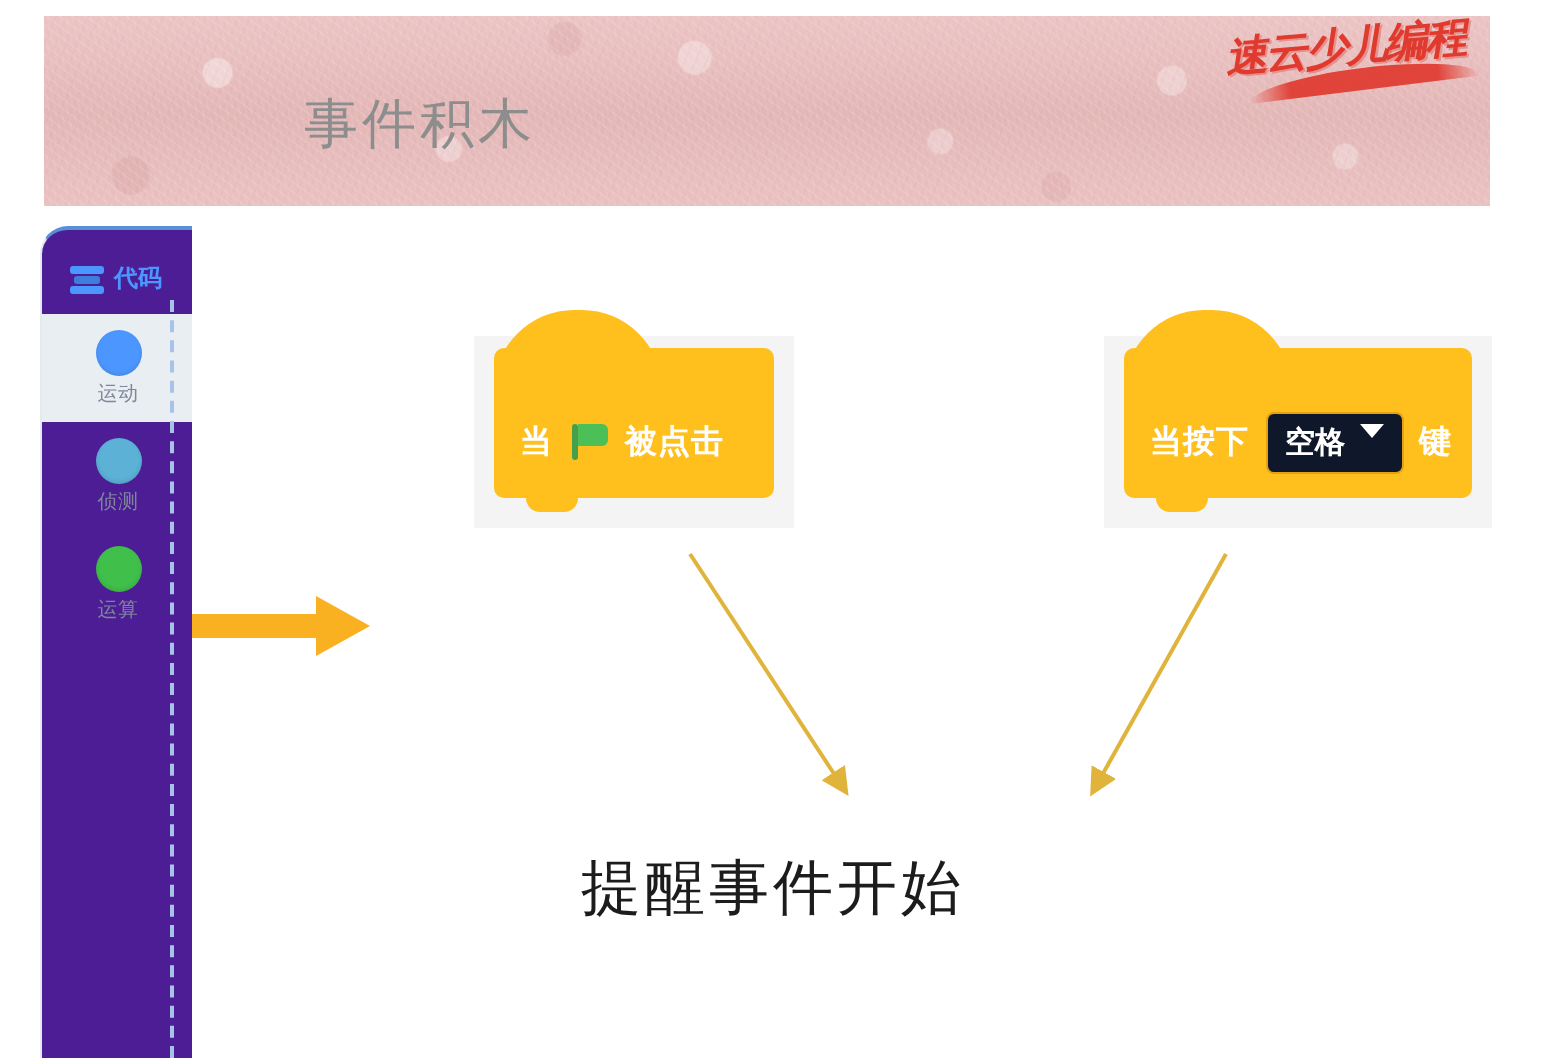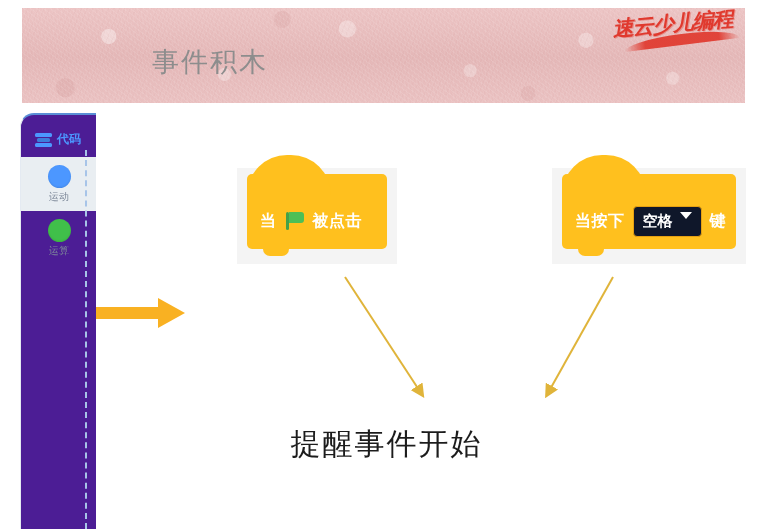--- a/index.html
+++ b/index.html
@@ -361,20 +361,24 @@
       </span>
       <span class="code-tab-label">代码</span>
     </div>
 
     <div class="cat-list">
       <div class="cat selected">
         <span class="cat-dot" style="background:#4c97ff"></span>
         <span class="cat-label">运动</span>
       </div>
       <div class="cat">
+        <span class="cat-dot" style="background:#5cb1d6"></span>
+        <span class="cat-label">侦测</span>
+      </div>
+      <div class="cat">
         <span class="cat-dot" style="background:#40bf4a"></span>
         <span class="cat-label">运算</span>
       </div>
 
     </div>
   </div>
 
   <div class="dashed-line"></div>
 
   <div class="orange-arrow">

